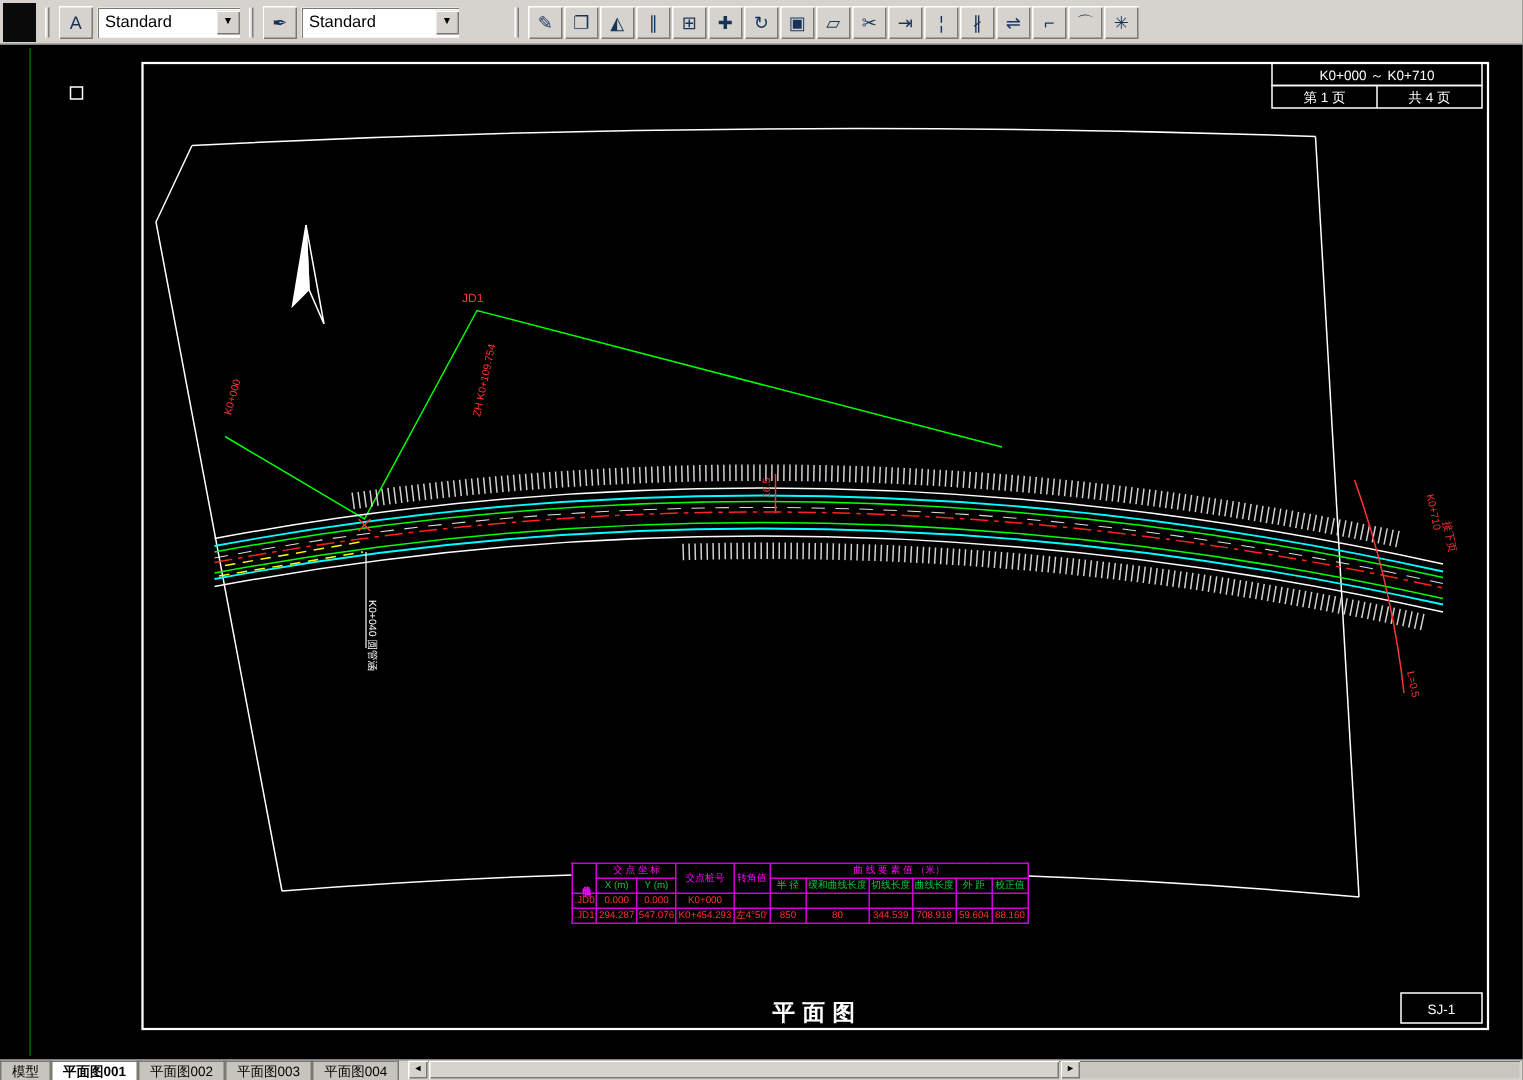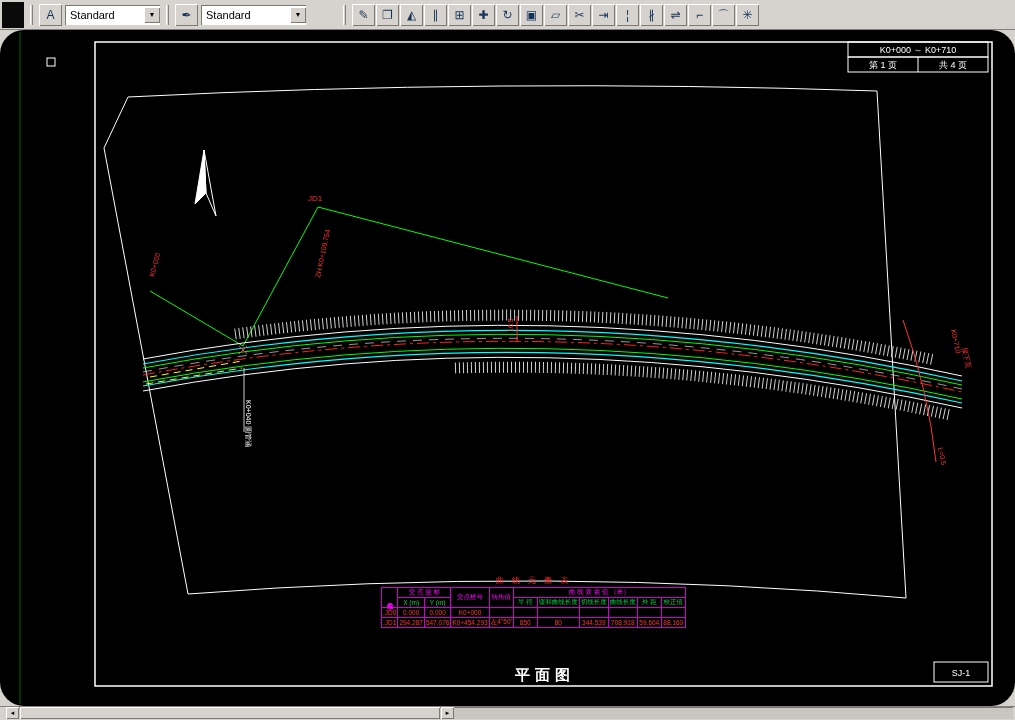--- a/index.html
+++ b/index.html
@@ -28,21 +28,21 @@
     box-shadow: inset 1px 1px #7a7a72, inset -1px -1px #ffffff;
     justify-content: space-between;
   }
   .combo .arrow {
     margin-left:auto; width:16px; height:16px; font-size:7px; color:#000;
     background:#d6d3ce; display:flex; align-items:center; justify-content:center;
     box-shadow: inset 1px 1px #ffffff, inset -1px -1px #7a7a72;
   }
   .w95 { width:95px; } .w105 { width:105px; }
   
-  .canvas { position:absolute; top:30px; left:0; width:1015px; height:676px; background:#000; z-index:1;border-radius:24px; }
+  .canvas { position:absolute; top:30px; left:0; width:1015px; height:676px; background:#000; z-index:1; }
   .canvas svg { position:absolute; inset:0; }
   
   .ctable-wrap { position:absolute; left:381px; top:545px; z-index:2; }
   .ctable-title { text-align:center; color:#ff2a2a; font-size:8px; letter-spacing:3px; margin-bottom:1px; }
   table.ctable { border-collapse:collapse; background:#000; }
   table.ctable th, table.ctable td {
     border:1px solid #cf00cf; padding:0 1px; height:10px;
     font-size:6.5px; font-weight:normal; text-align:center; white-space:nowrap;
   }
   table.ctable th { color:#ff00ff; }
@@ -177,21 +177,20 @@
 
     <line x1="244" y1="368" x2="244" y2="432" stroke="#ffffff" stroke-width="0.8"></line>
     <text x="246" y="400" font-size="7" fill="#ffffff" transform="rotate(90 246 400)">K0+040 圆管涵</text>
 
     <text x="545" y="680" text-anchor="middle" font-size="15" font-weight="bold" fill="#ffffff" letter-spacing="5">平面图</text>
     <rect x="934" y="662" width="54" height="20" fill="none" stroke="#ffffff" stroke-width="1"></rect>
     <text x="961" y="676" text-anchor="middle" font-size="9" fill="#ffffff">SJ-1</text>
   </svg>
 
   <div class="ctable-wrap">
-    <div class="ctable-title">曲 线 元 素 表</div>
     <table class="ctable">
         <tbody>
           <tr>
             <th rowspan="2" class="vert">曲线编号</th>
             <th colspan="2">交 点 坐 标</th>
             <th rowspan="2">交点桩号</th>
             <th rowspan="2">转角值</th>
             <th colspan="6">曲 线 要 素 值 （米）</th>
           </tr>
           <tr>
@@ -229,18 +228,25 @@
             <td>708.918</td>
             <td>59.604</td>
             <td>88.160</td>
           </tr>
         </tbody>
       </table>
   </div>
 </div>
 
 <div class="tabstrip">
+  <div class="tabs">
+      <div class="tab">模型</div>
+      <div class="tab active">平面图001</div>
+      <div class="tab">平面图002</div>
+      <div class="tab">平面图003</div>
+      <div class="tab">平面图004</div>
+    </div>
   <div class="hscroll">
     <div class="sbtn">◄</div>
     <div class="thumb"></div>
     <div class="sbtn">►</div>
   </div>
 </div>
 
 </body></html>

